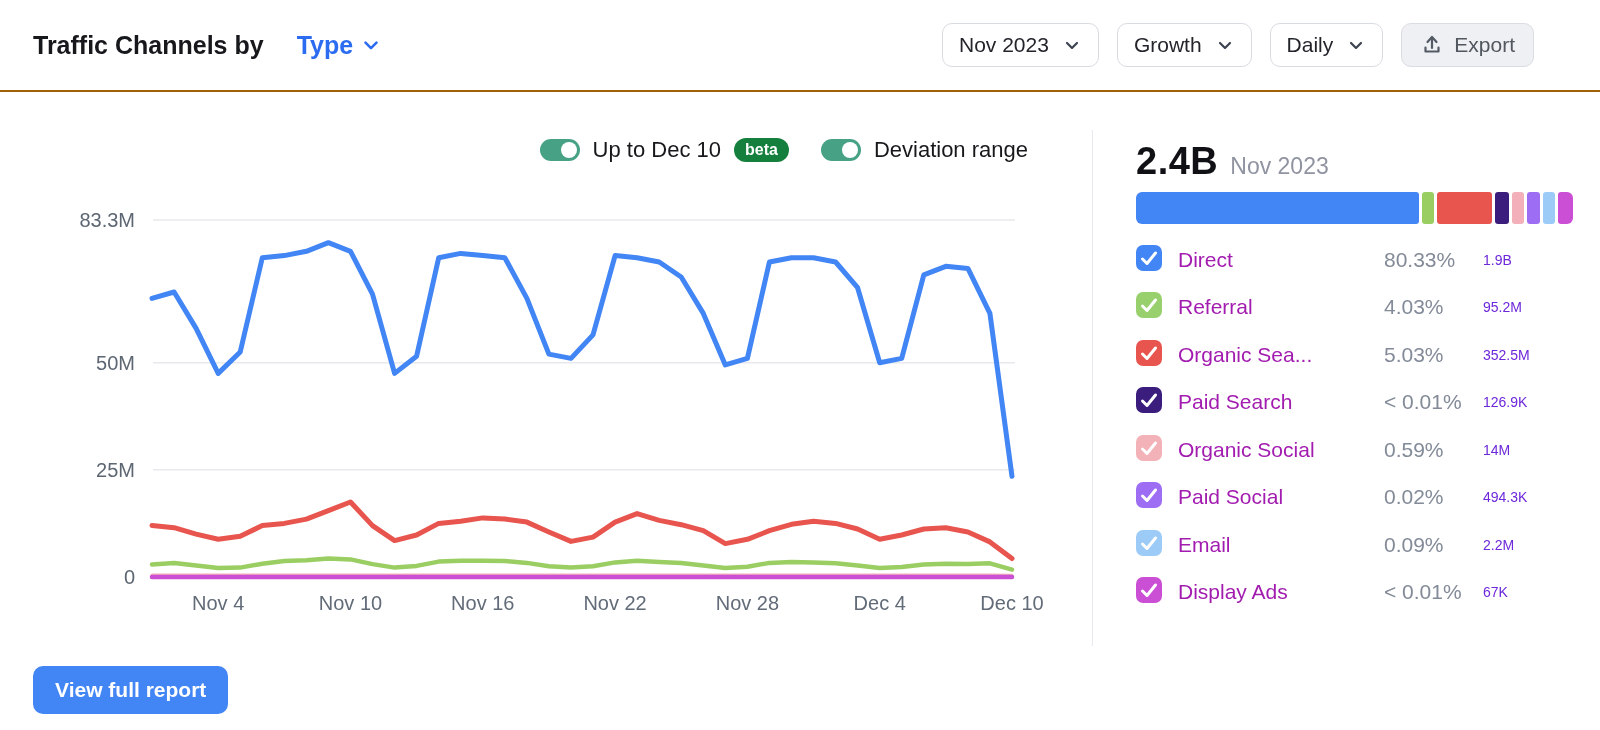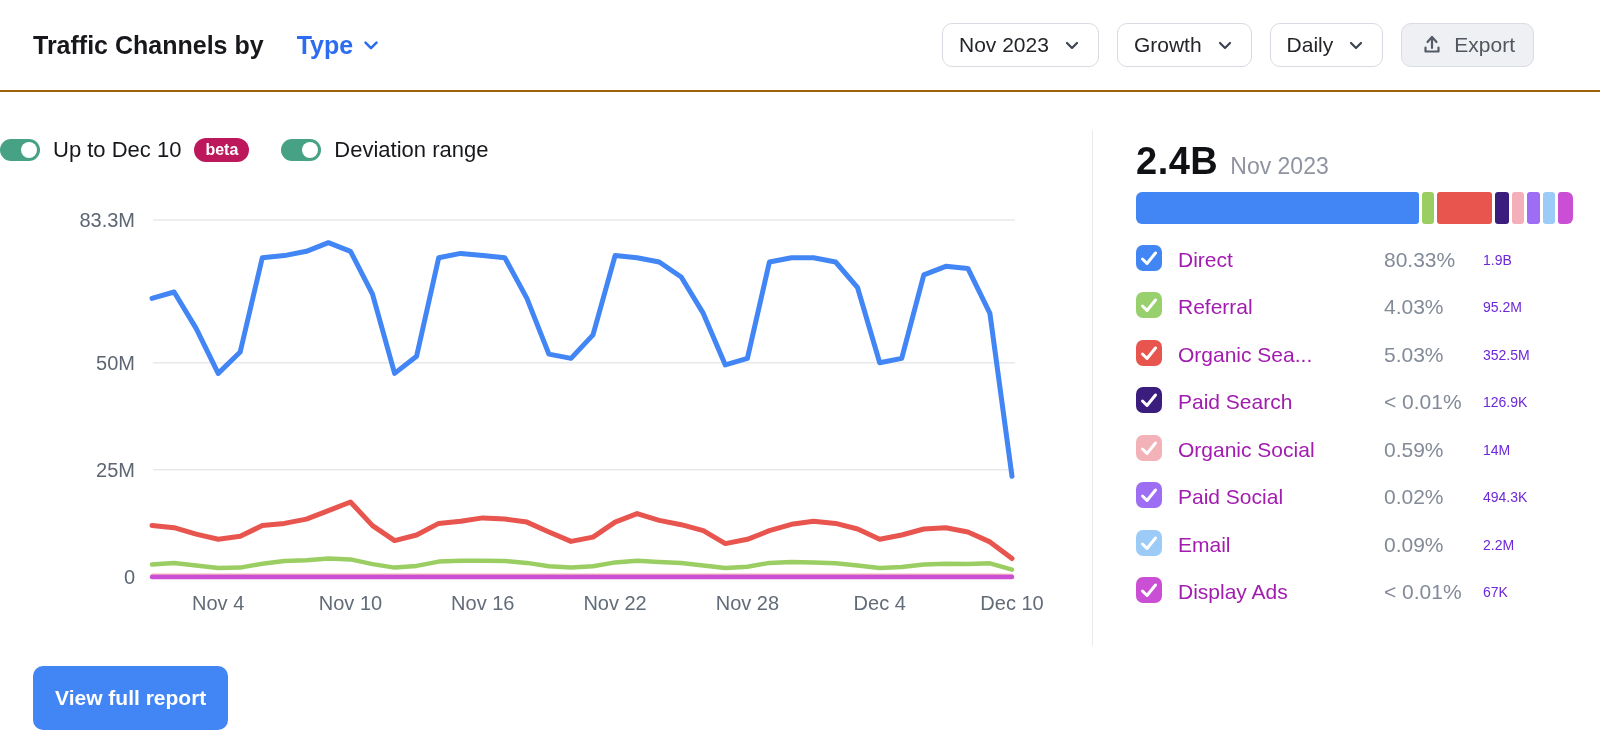--- a/index.html
+++ b/index.html
@@ -23,33 +23,33 @@
   }
   .export {
     display:inline-flex; align-items:center; gap:10px; height:44px; padding:0 18px;
     background:#eef0f3; border:1.5px solid #d9dce2; border-radius:10px;
     font-family:inherit; font-size:21px; color:#51565f; cursor:pointer;
   }
   
   .main { display:flex; }
   .chart-col { width:1092px; flex:none; }
   .toggles {
-    display:flex; align-items:center; gap:32px;
+    display:flex; justify-content:flex-end; align-items:center; gap:32px;
     height:40px; margin-top:38px; padding-right:64px;
   }
   .toggle-group { display:flex; align-items:center; gap:13px; }
   .toggle { position:relative; width:40px; height:22px; border-radius:11px; cursor:pointer; flex:none; }
   .knob { position:absolute; top:3px; right:3px; width:16px; height:16px; border-radius:50%; background:#fff; }
   .tlabel { font-size:22px; color:#17181c; }
   .beta { font-size:16px; font-weight:700; color:#fff; padding:4px 11px; border-radius:14px; line-height:1; }
   #chart { display:block; margin:10px 0 0 33px; }
   .ytick { font-size:20px; fill:#5d6673; }
   .xtick { font-size:20px; fill:#626b78; }
   .view-report {
-    margin:36px 0 0 33px; height:64px; padding:0 22px;
+    margin:36px 0 0 33px; height:48px; padding:0 22px;
     border:none; border-radius:10px; color:#fff;
     font-family:inherit; font-size:21px; font-weight:700; cursor:pointer;
   }
   
   .panel {
     flex:1; align-self:flex-start; margin-top:38px; min-height:512px;
     border-left:1px solid #e7e9ee; padding:10px 28px 30px 43px;
   }
   .total-row { display:flex; align-items:baseline; gap:12px; }
   .total { font-size:38px; font-weight:700; color:#101114; letter-spacing:.5px; }
@@ -111,21 +111,21 @@
 
 <div class="main">
 
   <section class="chart-col">
     <div class="toggles">
       <div class="toggle-group">
         <span class="toggle" style="background: rgb(71, 161, 132);">
             <span class="knob"></span>
           </span>
         <span class="tlabel">Up to Dec 10</span>
-        <span class="beta" style="background: #be185d;">beta</span>
+        <span class="beta" style="background: #15803d;">beta</span>
       </div>
       <div class="toggle-group">
         <span class="toggle" style="background: rgb(71, 161, 132);">
             <span class="knob"></span>
           </span>
         <span class="tlabel">Deviation range</span>
       </div>
     </div>
 
     <svg id="chart" width="1040" height="450" viewBox="0 0 1040 450">

